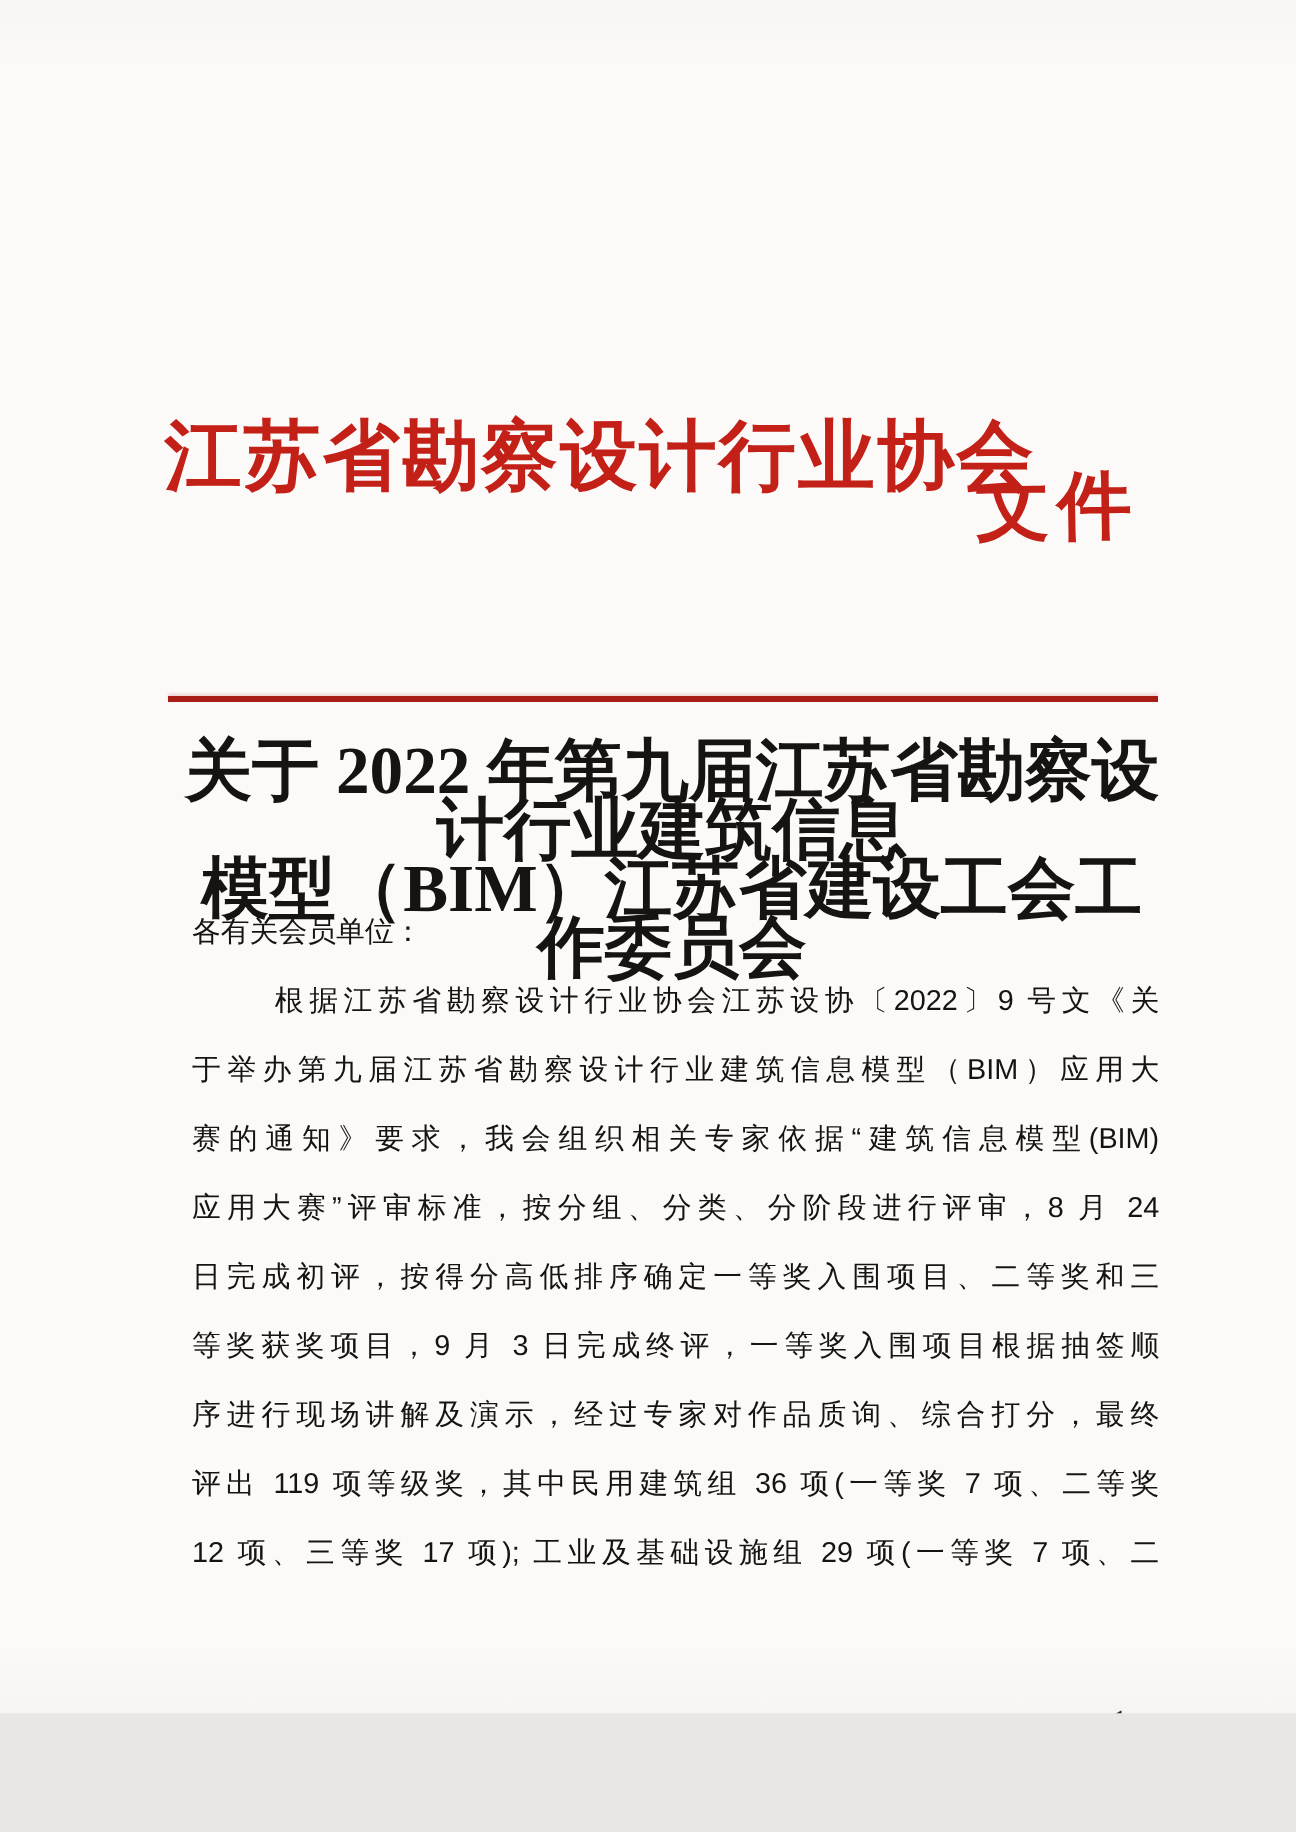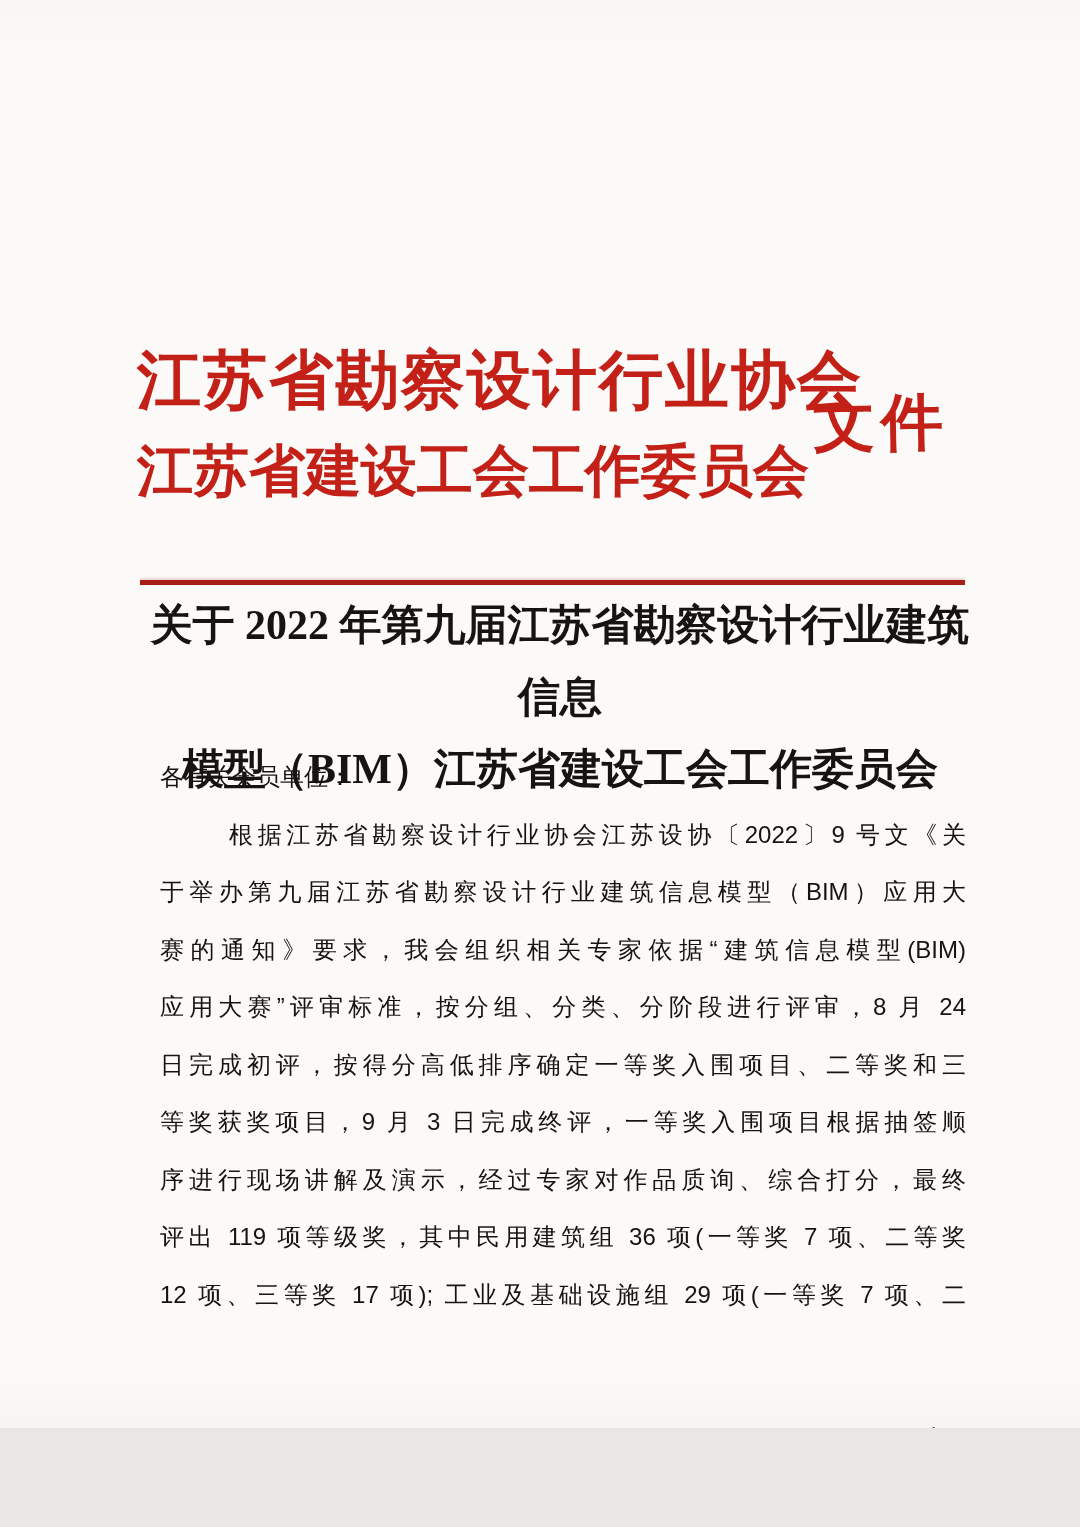--- a/index.html
+++ b/index.html
@@ -63,28 +63,28 @@
     width: 825px;
     height: 5px;
     background: var(--rule-red);
     box-shadow: 0 -2px 2px rgba(168, 30, 20, 0.15);
   }
 
   
   .notice-title {
     position: absolute;
     left: 150px;
-    top: 589px;
+    top: 619px;
     width: 820px;
     text-align: center;
     color: var(--text-black);
     font-family: "Liberation Serif", "DejaVu Serif", serif;
     font-weight: bold;
-    font-size: 42px;
-    line-height: 72px;
+    font-size: 56px;
+    line-height: 49px;
   }
 
   
   .doc-body {
     position: absolute;
     left: 160px;
     top: 748px;
     width: 806px;
     color: var(--text-black);
     font-family: Liberation Sans, sans-serif;
@@ -119,21 +119,20 @@
     letter-spacing: 4px;
   }
 </style>
 </head>
 <body>
 
 <div class="page">
 
   <div class="letterhead">
     <div class="org-line-1">江苏省勘察设计行业协会</div>
-    <div class="org-line-2">江苏省建设工会工作委员会</div>
   </div>
 
   <div class="doc-label">文件</div>
 
   <div class="red-rule"></div>
 
   <div class="notice-title">
     <div>关于 2022 年第九届江苏省勘察设计行业建筑信息</div>
     <div>模型（BIM）江苏省建设工会工作委员会</div>
   </div>

